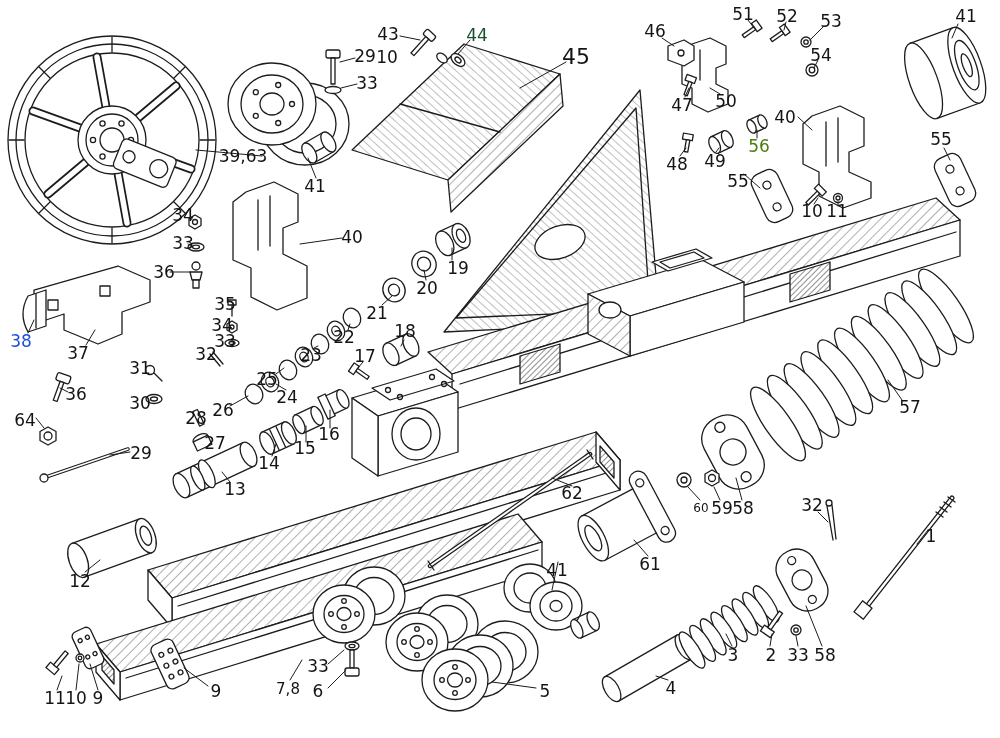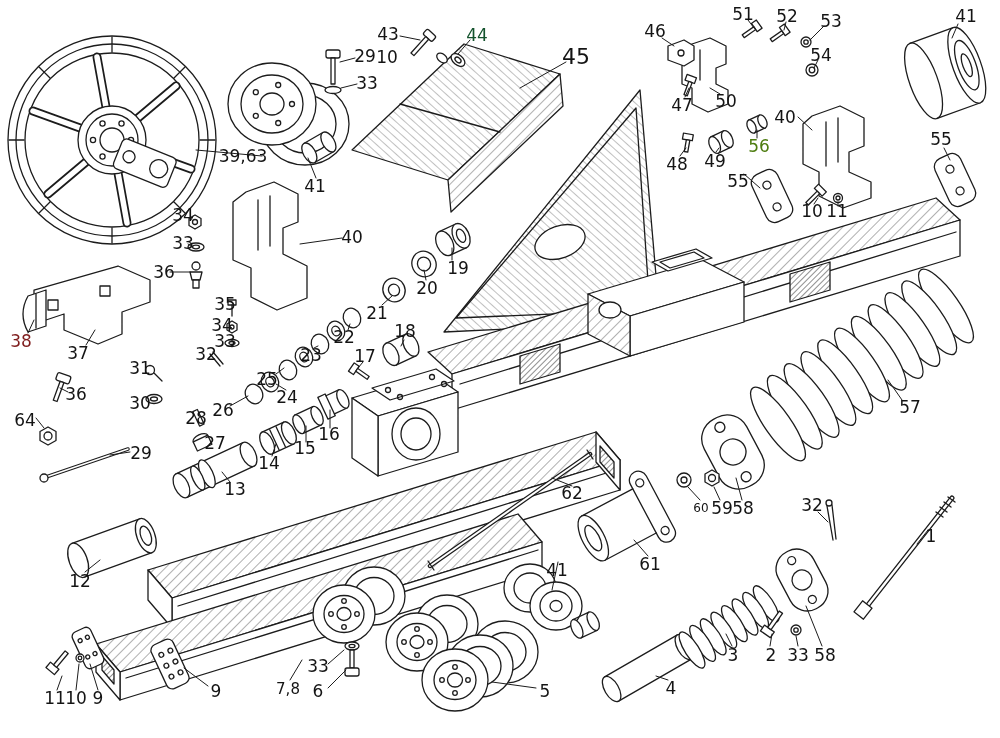--- a/index.html
+++ b/index.html
@@ -646,21 +646,21 @@
       <span class="part-label" style="left: 225px; top: 304px; color: rgb(20, 20, 20); font-size: 17px;">35</span>
       <span class="part-label" style="left: 222px; top: 325px; color: rgb(20, 20, 20); font-size: 17px;">34</span>
       <span class="part-label" style="left: 225px; top: 341px; color: rgb(20, 20, 20); font-size: 17px;">33</span>
       <span class="part-label" style="left: 206px; top: 354px; color: rgb(20, 20, 20); font-size: 17px;">32</span>
       <span class="part-label" style="left: 267px; top: 379px; color: rgb(20, 20, 20); font-size: 17px;">25</span>
       <span class="part-label" style="left: 287px; top: 397px; color: rgb(20, 20, 20); font-size: 17px;">24</span>
       <span class="part-label" style="left: 223px; top: 410px; color: rgb(20, 20, 20); font-size: 17px;">26</span>
       <span class="part-label" style="left: 140px; top: 368px; color: rgb(20, 20, 20); font-size: 17px;">31</span>
       <span class="part-label" style="left: 140px; top: 403px; color: rgb(20, 20, 20); font-size: 17px;">30</span>
       <span class="part-label" style="left: 78px; top: 353px; color: rgb(20, 20, 20); font-size: 17px;">37</span>
-      <span class="part-label" style="left: 21px; top: 341px; color: #7f1d1d; font-size: 17px;">38</span>
+      <span class="part-label" style="left: 21px; top: 341px; color: #1d4ed8; font-size: 17px;">38</span>
       <span class="part-label" style="left: 76px; top: 394px; color: rgb(20, 20, 20); font-size: 17px;">36</span>
       <span class="part-label" style="left: 25px; top: 420px; color: rgb(20, 20, 20); font-size: 17px;">64</span>
       <span class="part-label" style="left: 196px; top: 418px; color: rgb(20, 20, 20); font-size: 17px;">28</span>
       <span class="part-label" style="left: 215px; top: 443px; color: rgb(20, 20, 20); font-size: 17px;">27</span>
       <span class="part-label" style="left: 141px; top: 453px; color: rgb(20, 20, 20); font-size: 17px;">29</span>
       <span class="part-label" style="left: 329px; top: 434px; color: rgb(20, 20, 20); font-size: 17px;">16</span>
       <span class="part-label" style="left: 305px; top: 448px; color: rgb(20, 20, 20); font-size: 17px;">15</span>
       <span class="part-label" style="left: 269px; top: 463px; color: rgb(20, 20, 20); font-size: 17px;">14</span>
       <span class="part-label" style="left: 235px; top: 489px; color: rgb(20, 20, 20); font-size: 17px;">13</span>
       <span class="part-label" style="left: 80px; top: 581px; color: rgb(20, 20, 20); font-size: 17px;">12</span>

